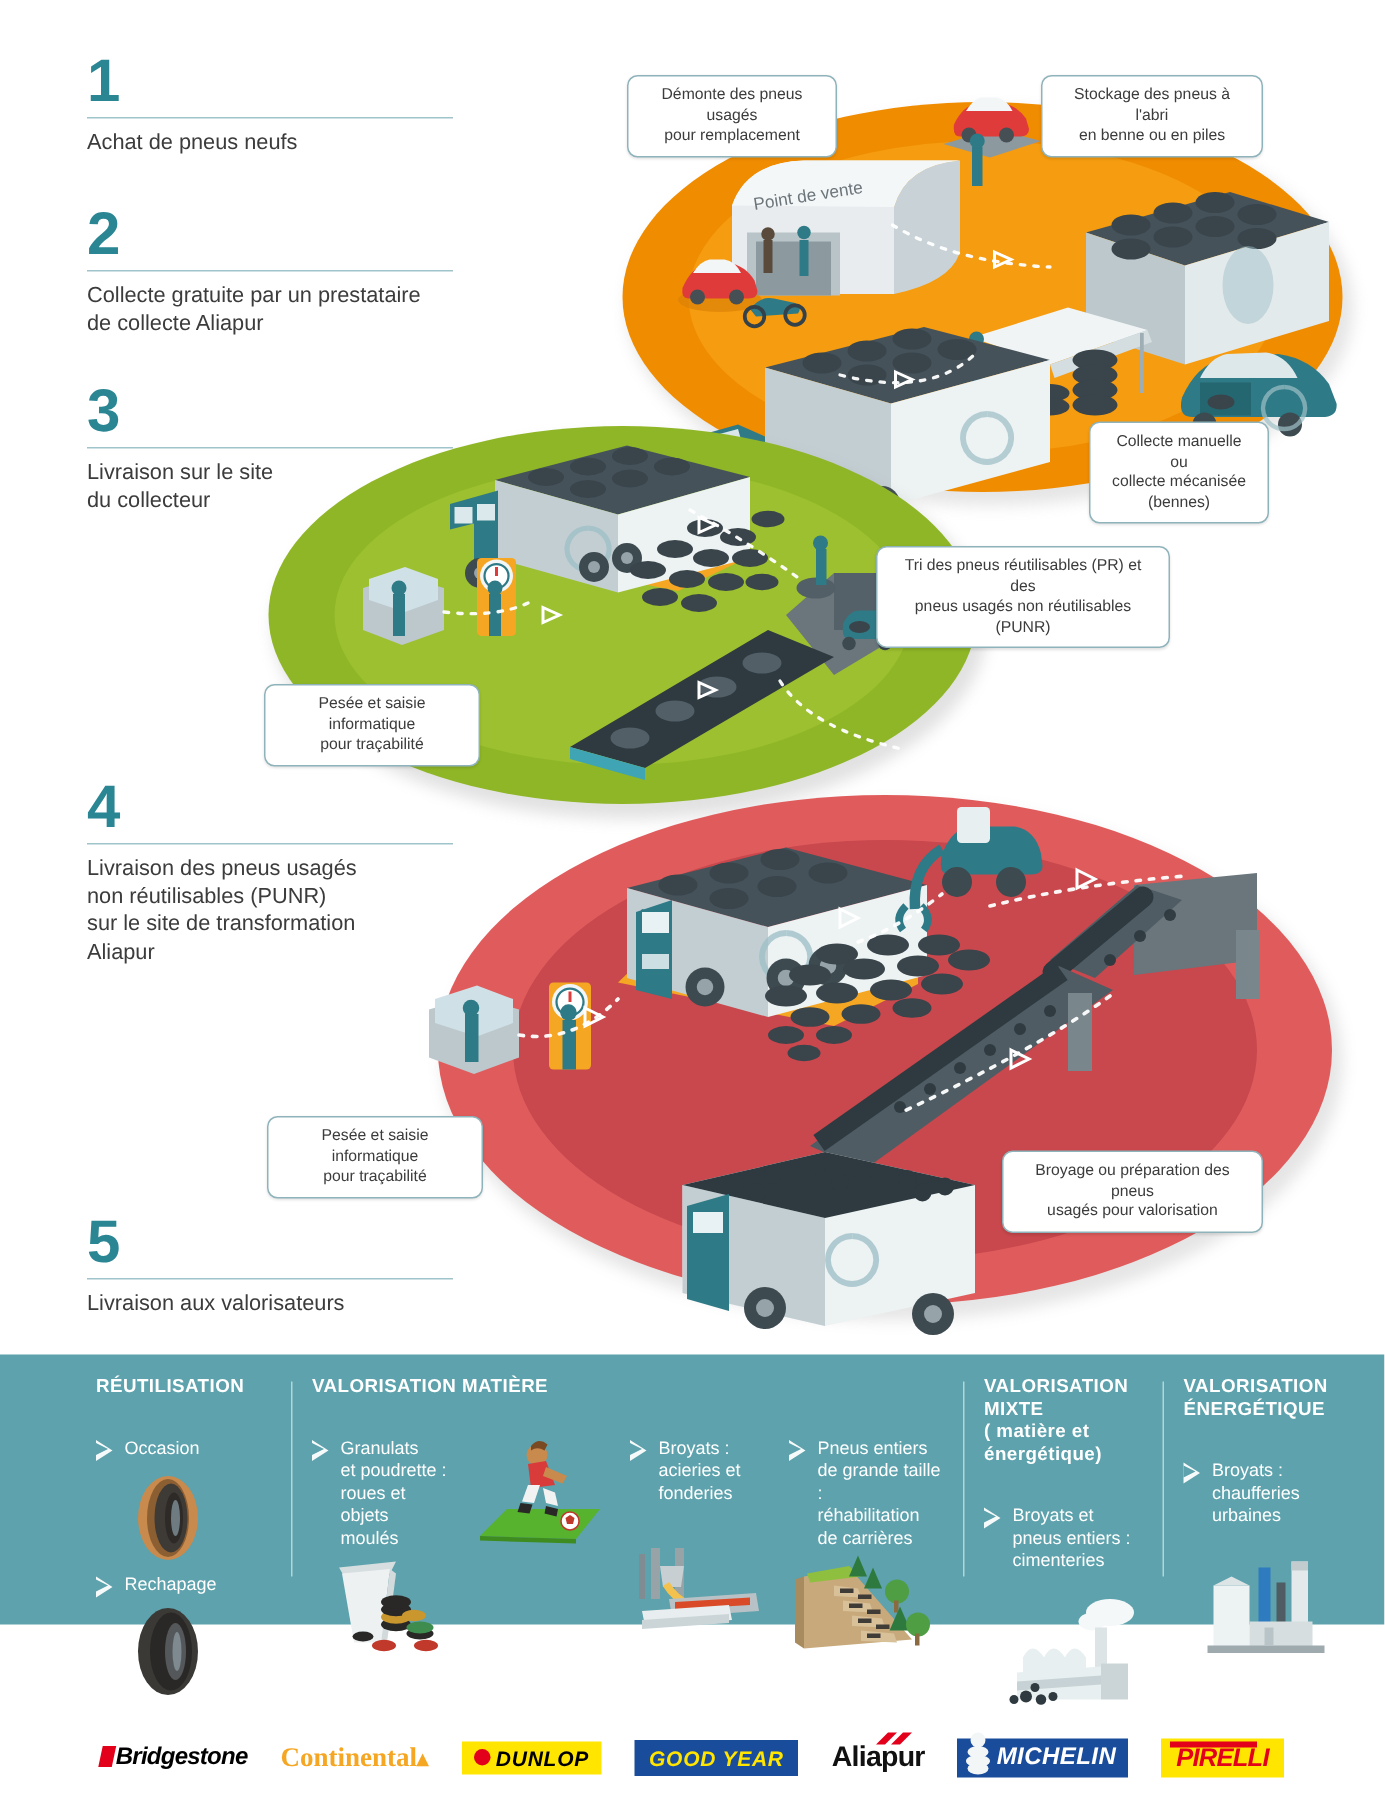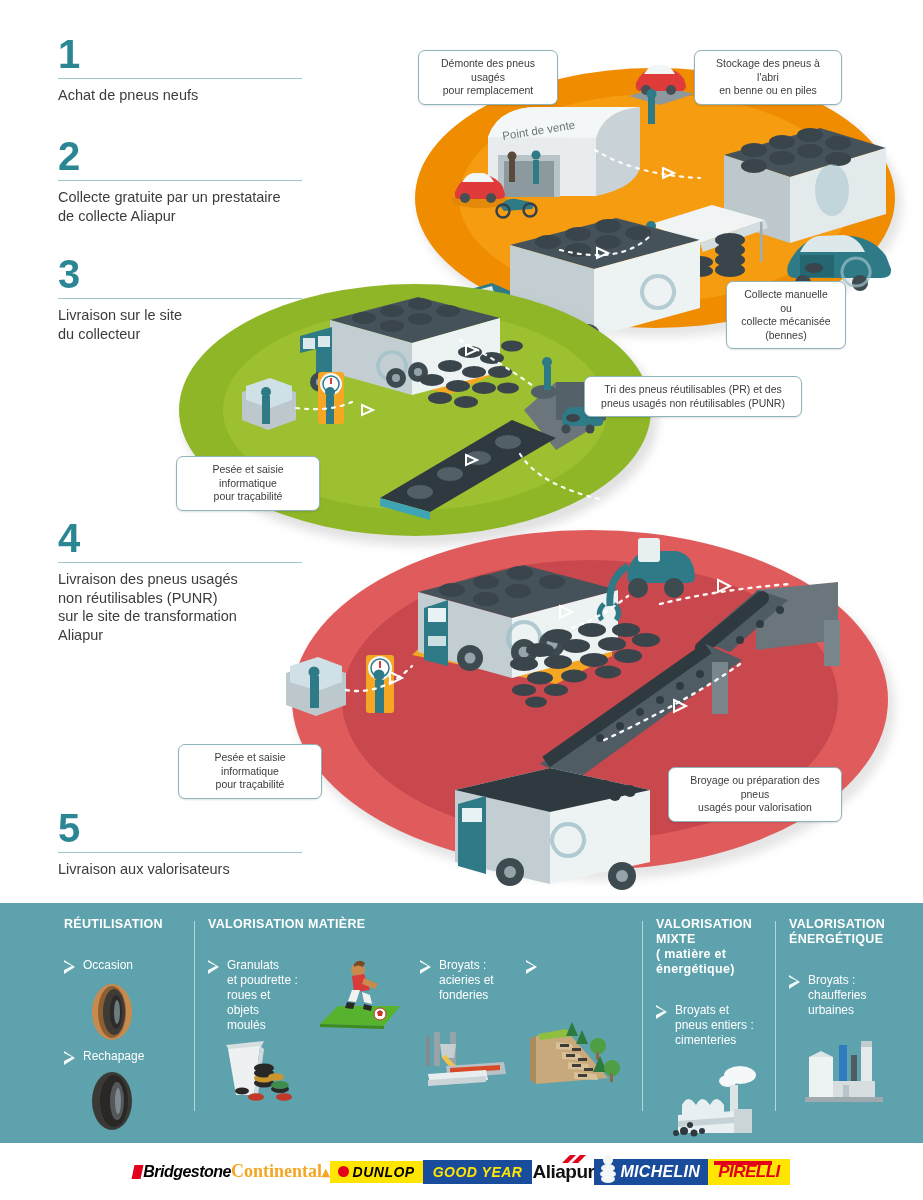--- a/index.html
+++ b/index.html
@@ -26,21 +26,21 @@
   
   .callout {
     position:absolute; background:#ffffff; border:1px solid #8fb3bb;
     border-radius:7px; padding:6px 10px; font-size:10.5px; line-height:13.5px;
     text-align:center; color:#3c3c3c; z-index:60;
     box-shadow:0 1px 2px rgba(0,0,0,.12);
   }
 
   
   .panel {
-    position:absolute; left:0; top:903px; width:923px; height:240px;
+    position:absolute; left:0; top:903px; width:923px; height:180px;
     background:#5DA2AC; z-index:30;
   }
   .panel-inner { position:absolute; left:50px; top:14px; right:18px; bottom:6px; display:flex; }
   .pcol { position:relative; padding:0 12px 0 14px; }
   .pcol.sep::before {
     content:""; position:absolute; left:0; top:4px; bottom:26px; width:1px;
     background:rgba(255,255,255,.55);
   }
   .pcol-head {
     color:#ffffff; font-weight:bold; font-size:12.5px; line-height:15px;
@@ -65,21 +65,21 @@
   }
   .tri.hollow::before{
     content:""; position:absolute; left:0; top:2.2px; width:0;height:0; z-index:2;
     border-left:8px solid #5DA2AC; border-top:4.8px solid transparent; border-bottom:4.8px solid transparent;
   }
 
   
   .logobar {
     position:absolute; left:0; top:1143px; width:923px; height:57px;
     background:#ffffff; display:flex; align-items:center; justify-content:center;
-    z-index:30;
+    gap:22px; z-index:30;
   }
   .logo { display:flex; align-items:center; justify-content:center; height:24px; }
   .lg-bridgestone {
     font-family:"Liberation Sans", sans-serif; font-weight:bold; font-style:italic;
     font-size:16px; color:#000; letter-spacing:-.5px;
   }
   .lg-bridgestone .sq { display:inline-block; width:9px; height:14px; background:#E2001A;
      transform:skewX(-12deg); margin-right:1px; vertical-align:-2px;}
   .lg-continental { font-family:"Liberation Serif", serif; font-weight:bold; font-size:18px; color:#F5A623; }
   .lg-continental .horse { color:#F5A623; font-size:15px; }
@@ -507,21 +507,21 @@
   </div>
 </div>
 
 <div class="callout" style="left:418px; top:50px; width:140px; white-space:pre-line">Démonte des pneus usagés
 pour remplacement</div>
 <div class="callout" style="left:694px; top:50px; width:148px; white-space:pre-line">Stockage des pneus à l'abri
 en benne ou en piles</div>
 <div class="callout" style="left:726px; top:281px; width:120px; white-space:pre-line">Collecte manuelle ou
 collecte mécanisée
 (bennes)</div>
-<div class="callout" style="left:584px; top:376px; width:218px; white-space:pre-line">Tri des pneus réutilisables (PR) et des
+<div class="callout" style="left:584px; top:364px; width:196px; white-space:pre-line">Tri des pneus réutilisables (PR) et des
 pneus usagés non réutilisables (PUNR)</div>
 <div class="callout" style="left:176px; top:456px; width:144px; white-space:pre-line">Pesée et saisie informatique
 pour traçabilité</div>
 <div class="callout" style="left:178px; top:744px; width:144px; white-space:pre-line">Pesée et saisie informatique
 pour traçabilité</div>
 <div class="callout" style="left:668px; top:767px; width:174px; white-space:pre-line">Broyage ou préparation des pneus
 usagés pour valorisation</div>
 
 <div class="panel">
   <div class="panel-inner">
@@ -615,20 +615,24 @@
             <path d="M26 48 L84 44 L86 56 L28 60 Z" fill="#B8C2C6"></path>
             <path d="M30 50 L80 47 L80 52 L30 55 Z" fill="#D94B28"></path>
             <path d="M8 56 L66 52 L68 62 L10 66 Z" fill="#E8EEEF"></path>
             <path d="M8 62 L66 58 L66 64 L8 68 Z" fill="#CBD5D8"></path>
             <rect x="6" y="18" width="4" height="30" fill="#7F8C92"></rect>
           </svg>
         </div>
         <div class="pitem wide">
           <div class="pitem-label">
             <span class="tri hollow"></span>
+            <span style="white-space:pre-line">Pneus entiers
+de grande taille :
+réhabilitation
+de carrières</span>
           </div>
           <svg width="98" height="74">
             <path d="M10 18 L40 12 L82 60 L10 66 Z" fill="#C8A97B"></path>
             <path d="M10 18 L10 66 L4 62 L4 20 Z" fill="#A88B5F"></path>
             <path d="M12 16 L40 11 L48 18 L14 22 Z" fill="#8FBF3E"></path>
             <g fill="#D8C199">
               <path d="M30 24 L46 26 L48 32 L30 31 Z"></path>
                 <path d="M36 34 L54 36 L56 42 L36 41 Z"></path>
               <path d="M42 44 L62 46 L64 52 L42 51 Z"></path>
                 <path d="M48 54 L70 56 L72 62 L48 61 Z"></path>

